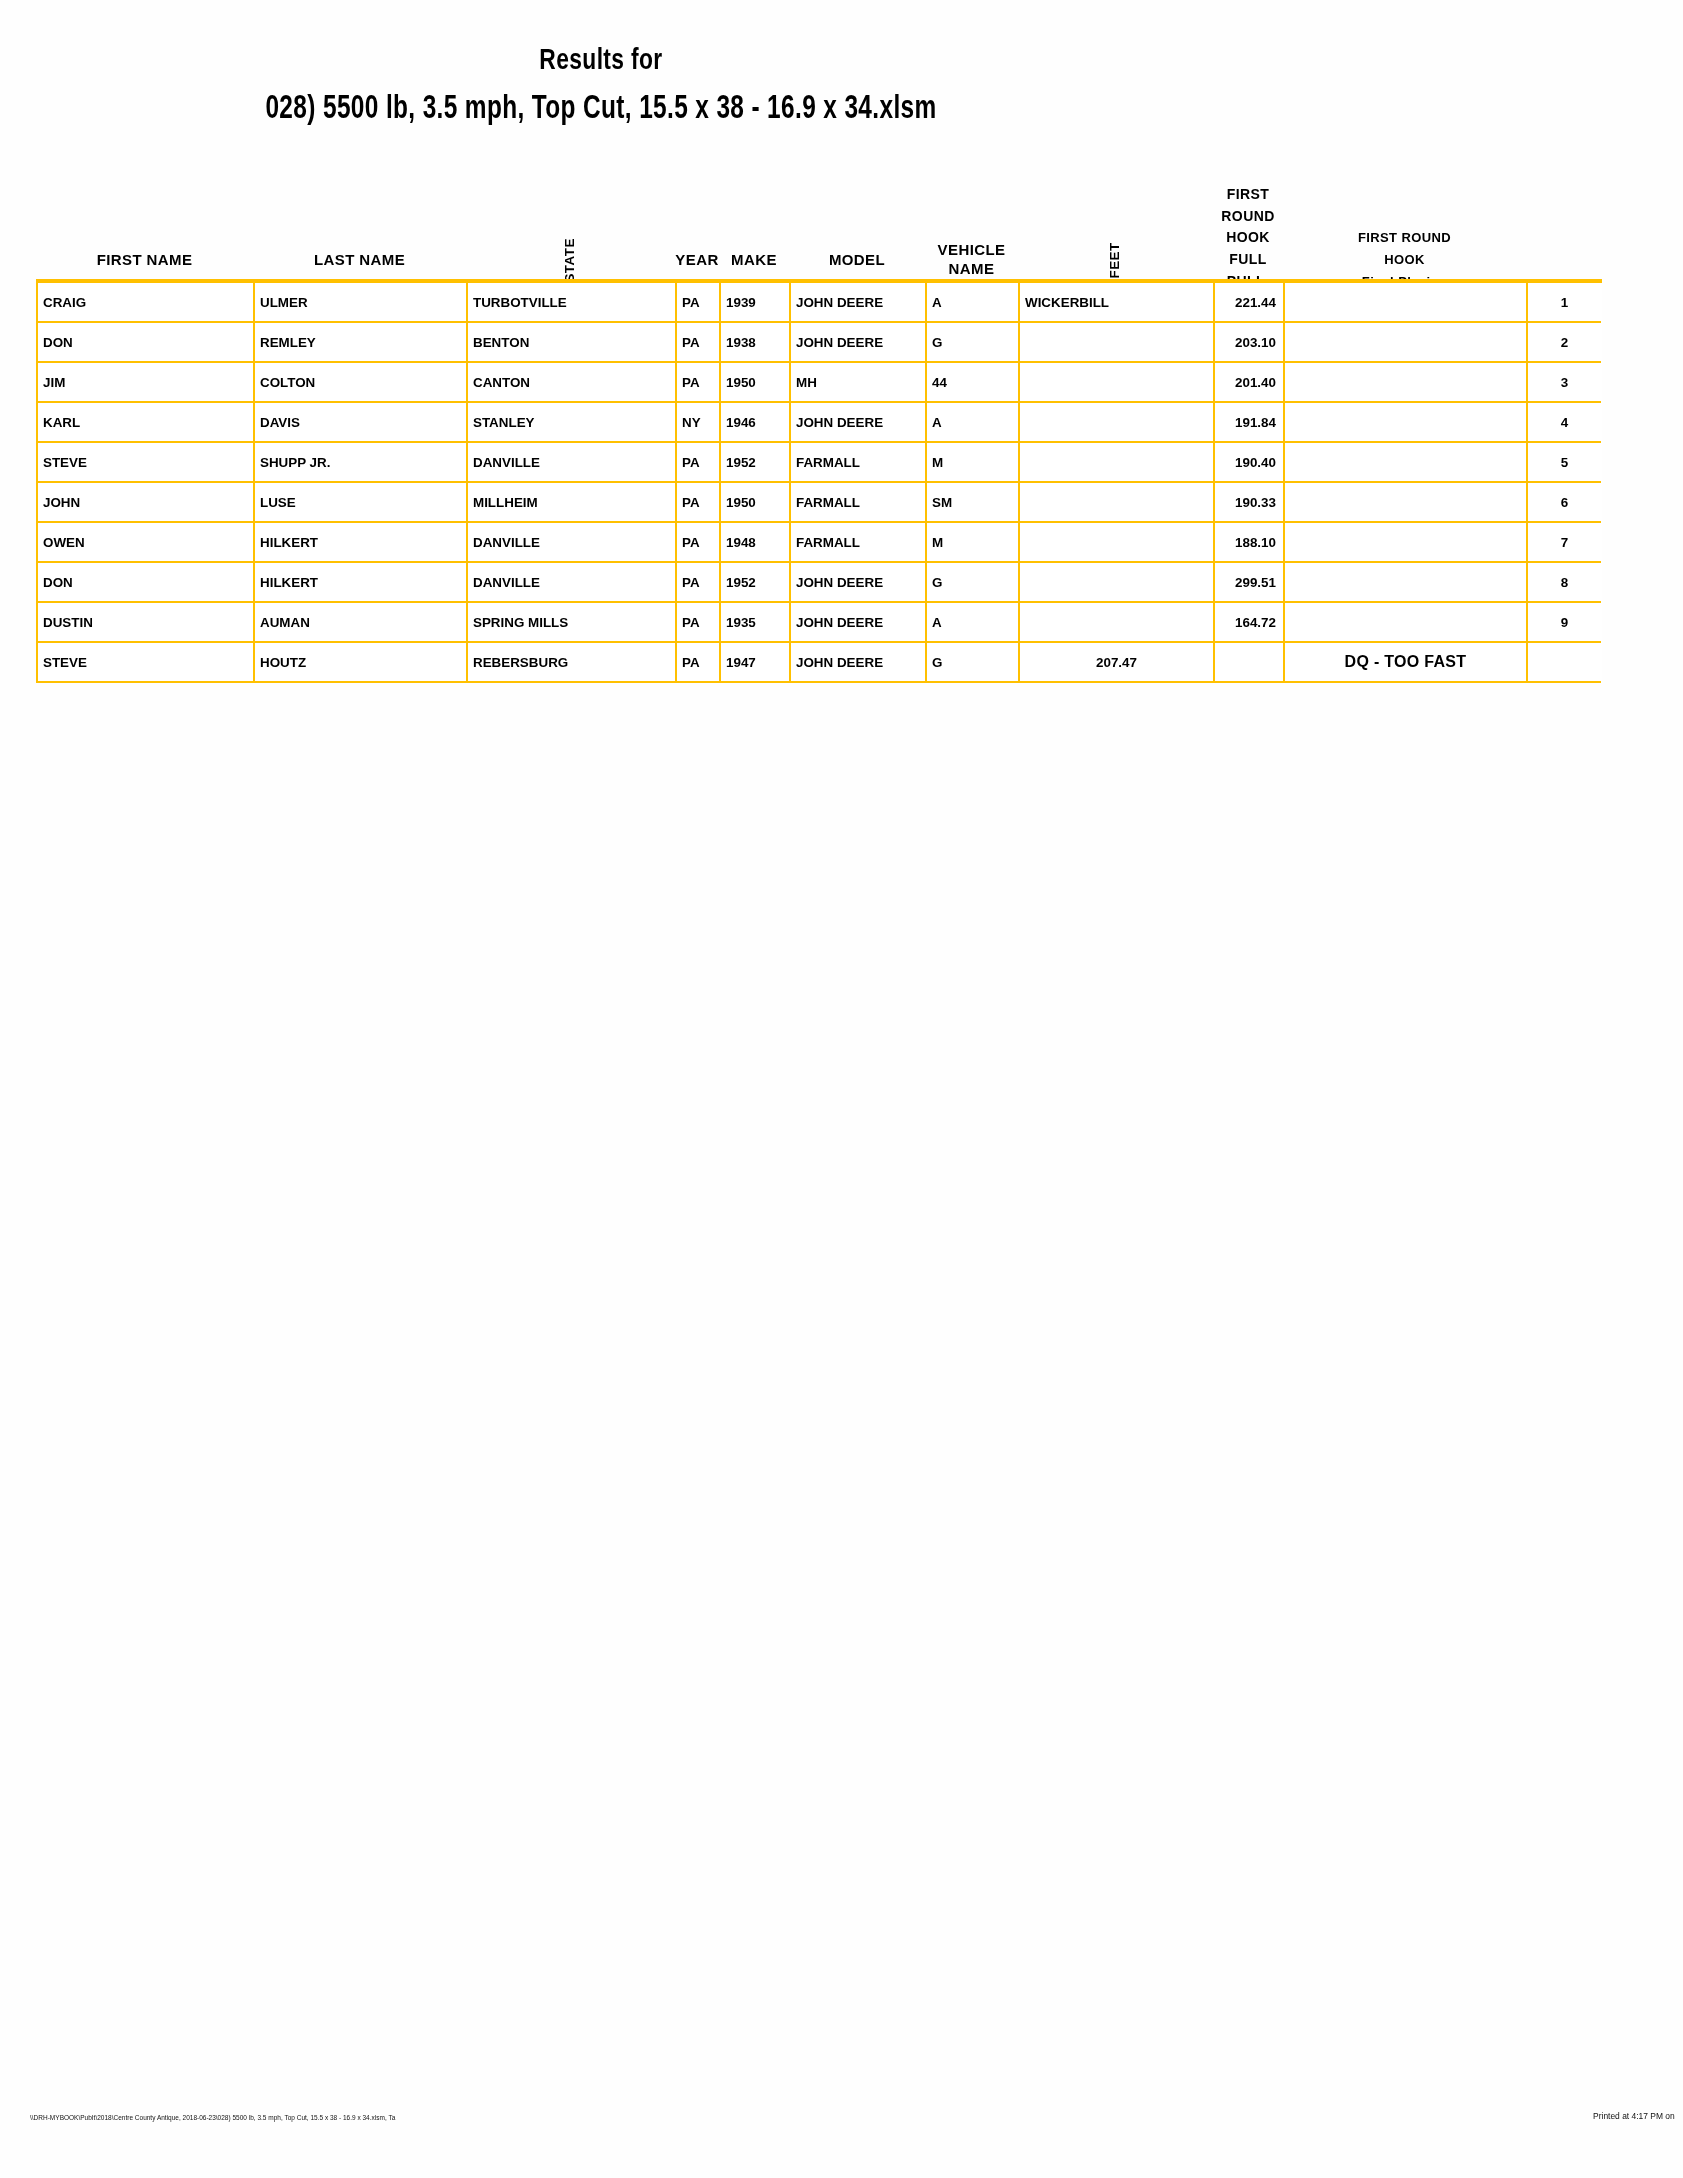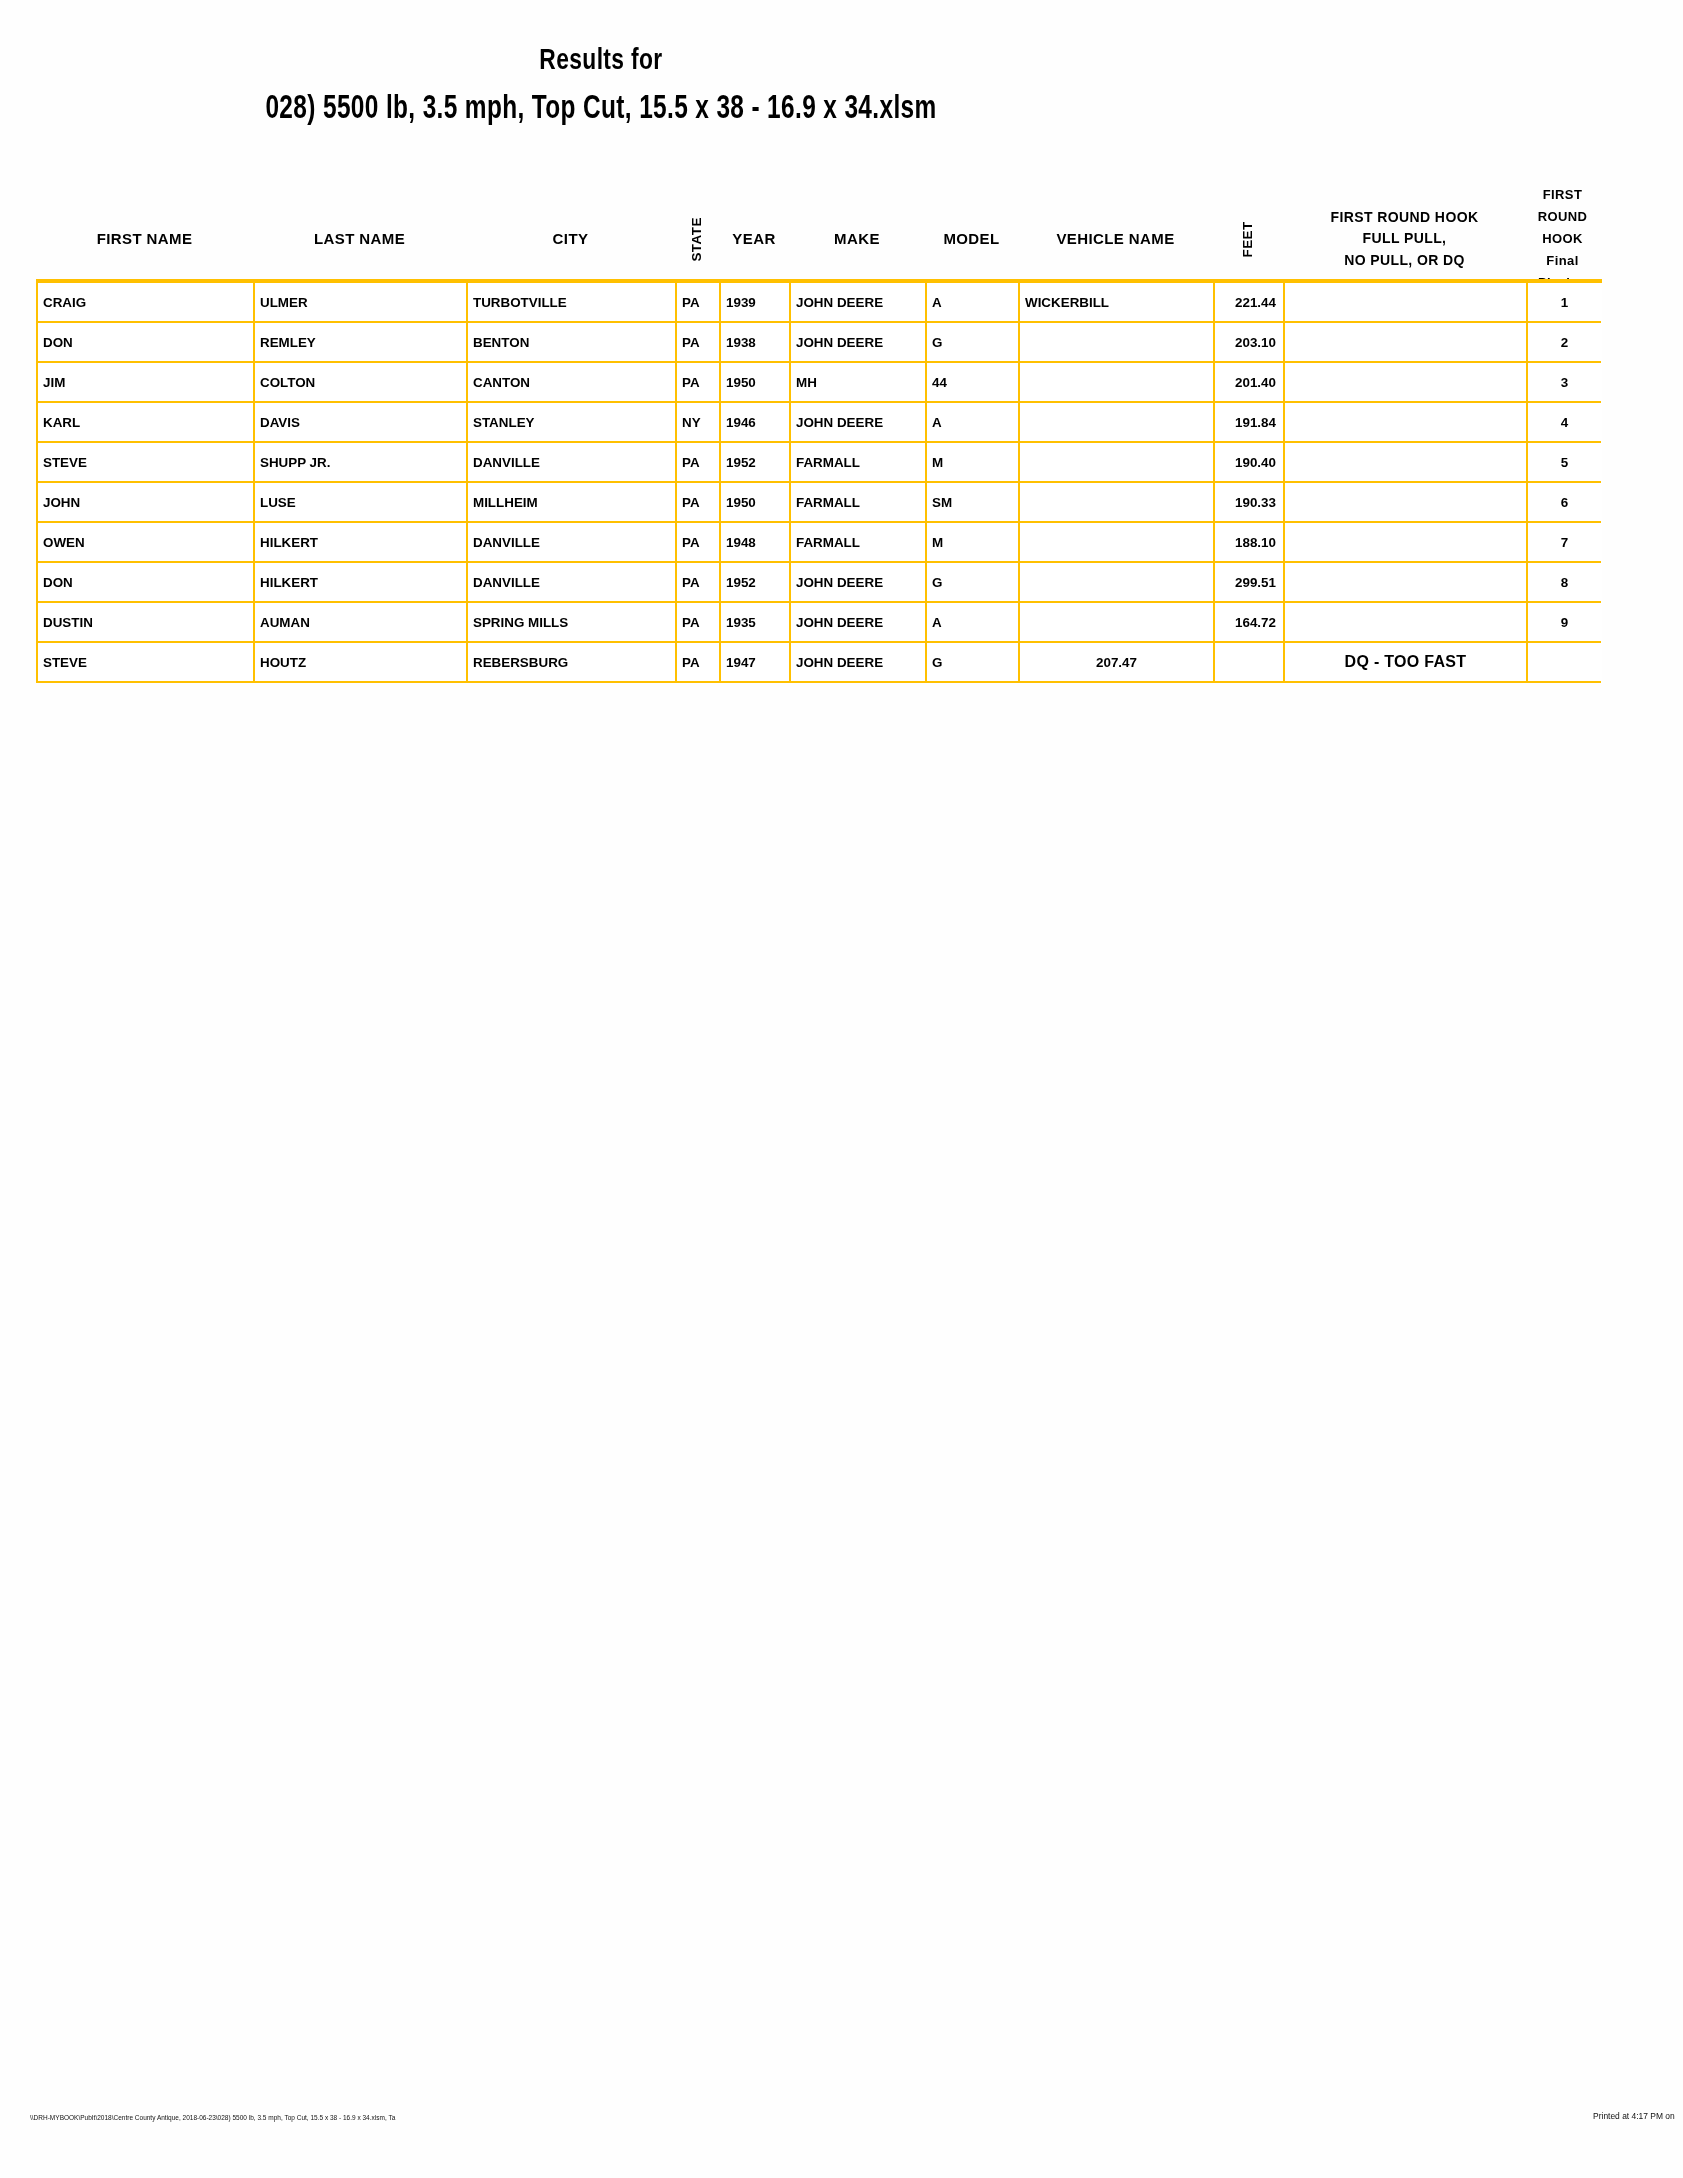--- a/index.html
+++ b/index.html
@@ -95,21 +95,20 @@
 <div class="page">
 
   <div class="titles">
     <div class="title-line1">Results for</div>
     <div class="title-line2">028) 5500 lb, 3.5 mph, Top Cut, 15.5 x 38 - 16.9 x 34.xlsm</div>
   </div>
 
   <div class="thead">
     <div class="hcell">FIRST NAME</div>
     <div class="hcell">LAST NAME</div>
-    <div class="hcell">CITY</div>
     <div class="hcell rot"><span>STATE</span></div>
     <div class="hcell">YEAR</div>
     <div class="hcell">MAKE</div>
     <div class="hcell">MODEL</div>
     <div class="hcell">VEHICLE NAME</div>
     <div class="hcell rot"><span>FEET</span></div>
     <div class="hcell hook-header">FIRST ROUND HOOK
 FULL PULL,
 NO PULL, OR DQ</div>
     <div class="hcell placing-header">FIRST ROUND

